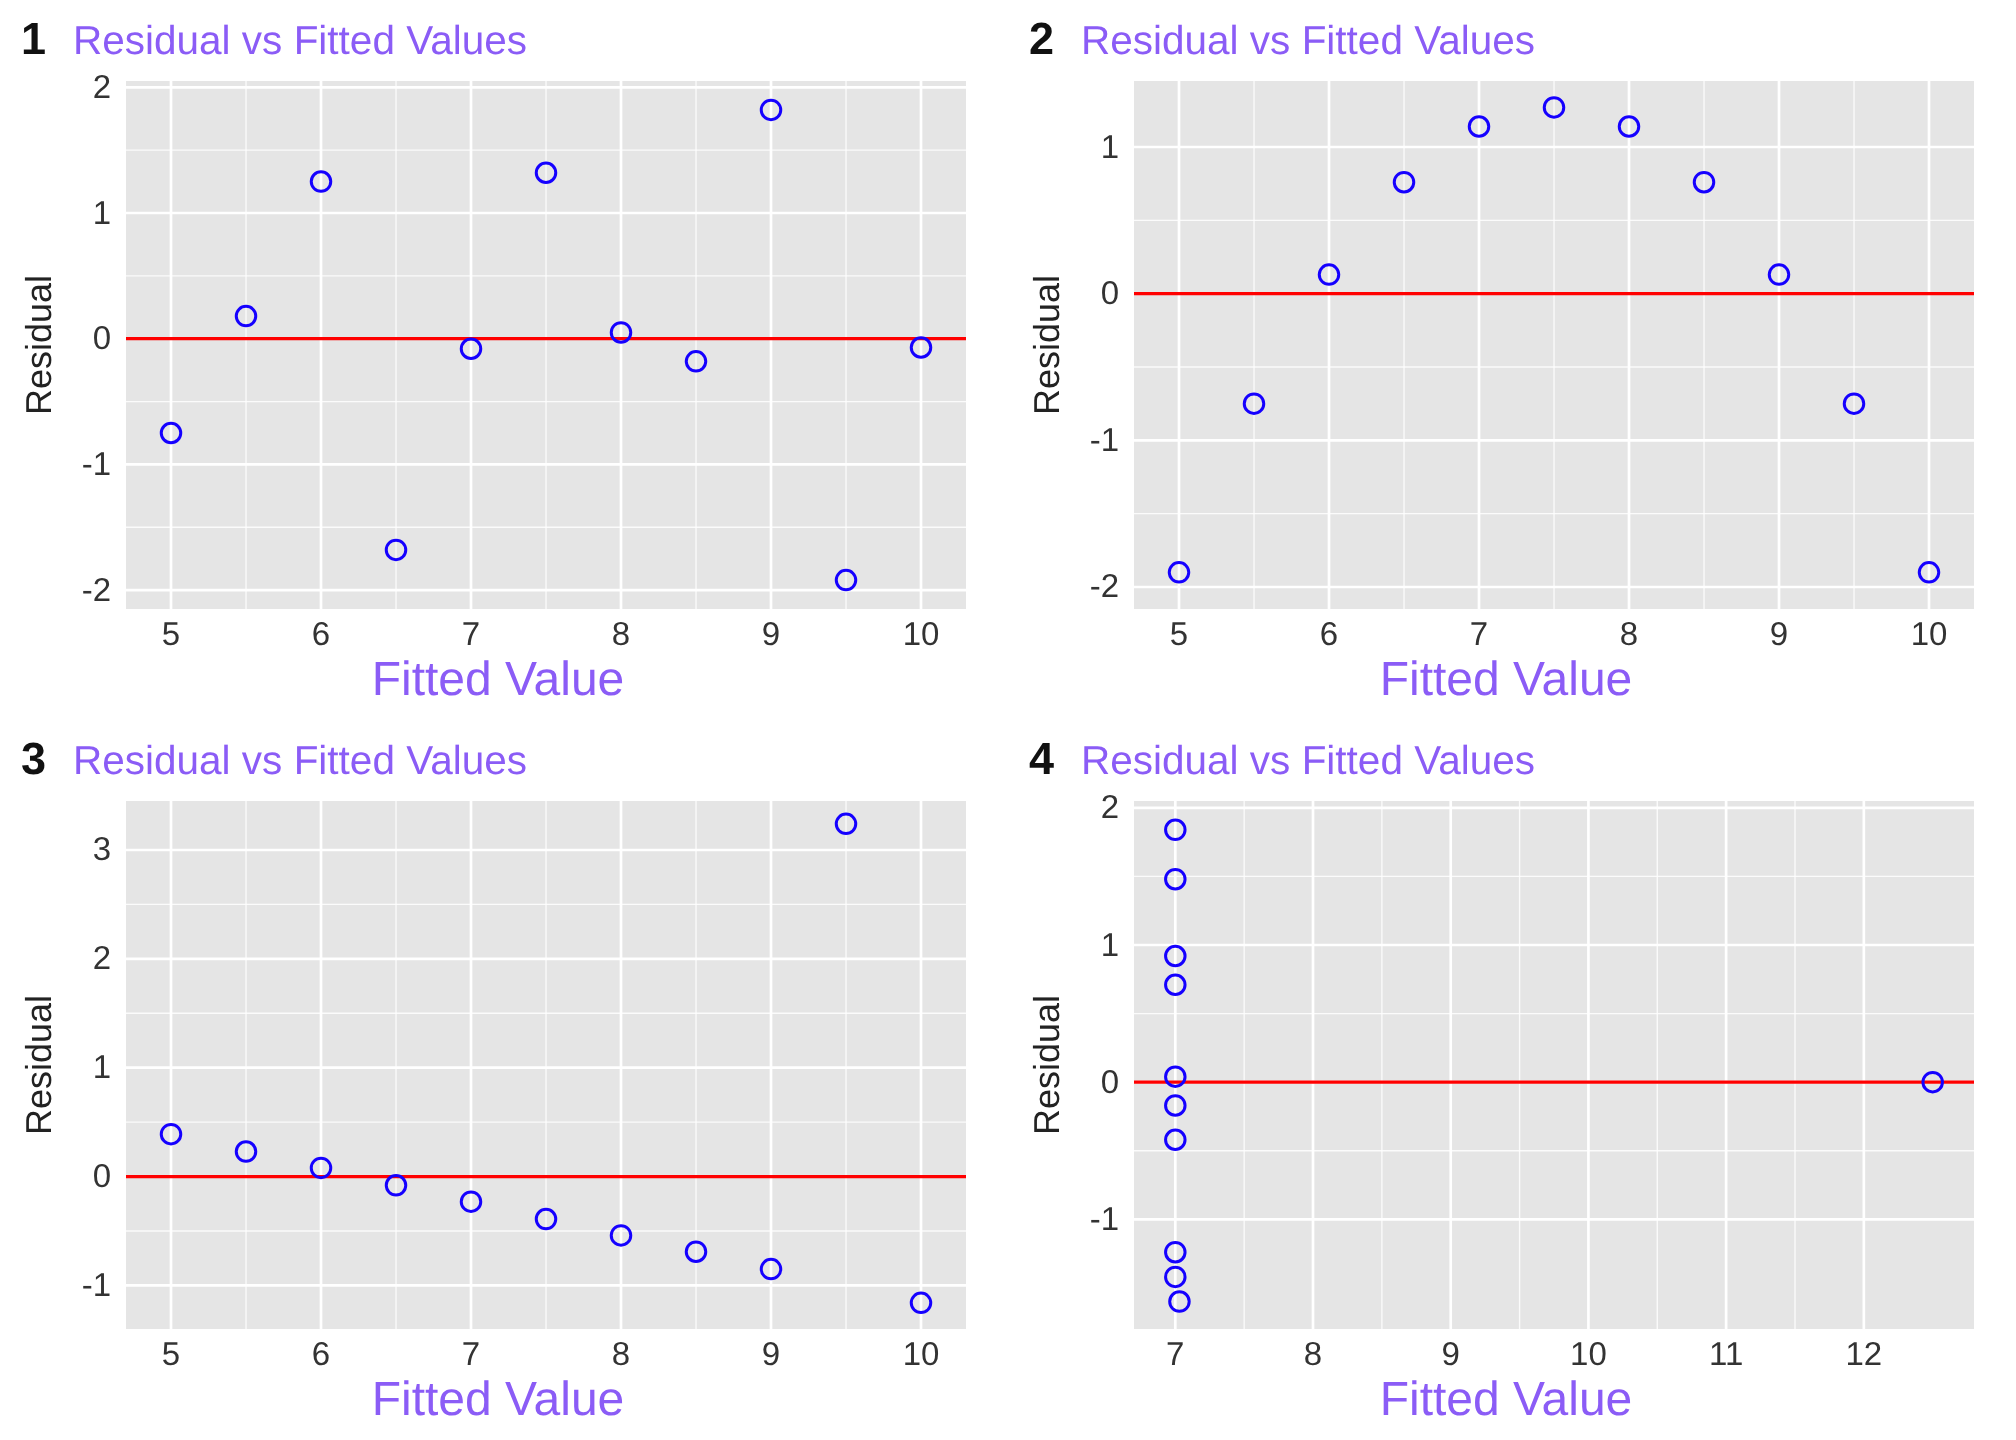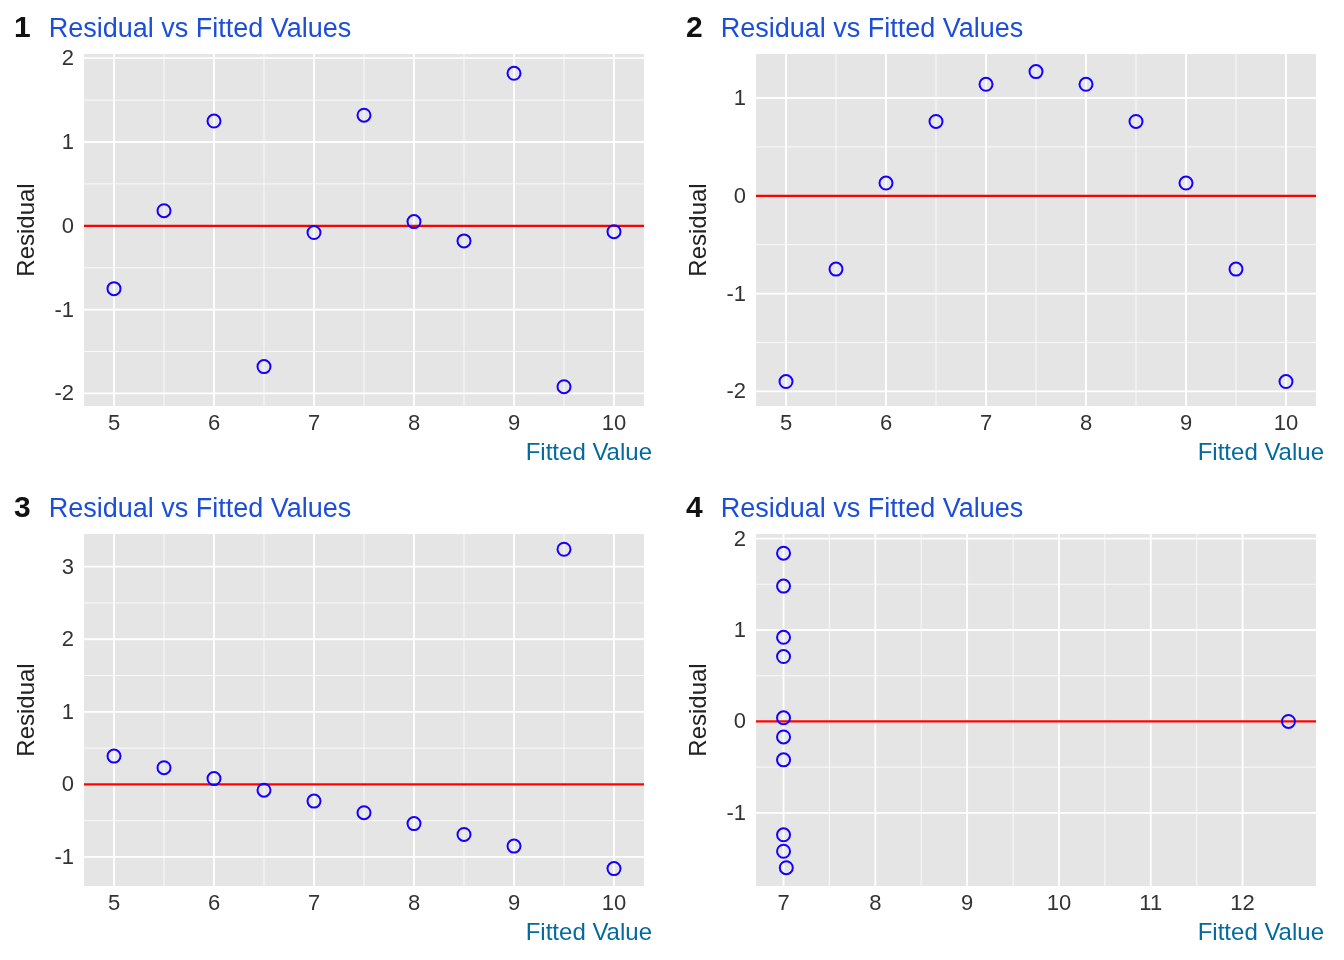--- a/index.html
+++ b/index.html
@@ -31,21 +31,21 @@
     margin-left: 2px;
   }
   .panel-num {
     font-size: 30px;
     font-weight: 700;
     color: #111;
   }
   .panel-title {
     font-size: 27px;
     font-weight: 400;
-    color: #1d4ed8;
+    color: #8b5cf6;
   }
   .plot-area {
     position: relative;
     width: 100%;
     height: calc(100% - 70px);
   }
   svg { display: block; }
   .axis-label {
     font-size: 24px;
     fill: #222;
@@ -53,23 +53,23 @@
   .tick-label {
     font-size: 22px;
     fill: #333;
   }
   .plot-bg { fill: #E5E5E5; }
   .grid-major { stroke: #fff; stroke-width: 1.8; }
   .grid-minor { stroke: #fff; stroke-width: 0.9; opacity: 0.85; }
   .ref-line { stroke: #ff0000; stroke-width: 2.2; }
   .pt { fill: none; stroke: #1500ff; stroke-width: 2; }
   .x-axis-title {
-    text-align: right;
-    font-size: 24px;
-    color: #0369a1;
+    text-align: center;
+    font-size: 32px;
+    color: #8b5cf6;
     margin-top: 0;
     height: 28px;
     line-height: 24px;
   }
 </style>
 </head>
 <body>
 
 <div class="grid2x2">
   <div class="panel">

